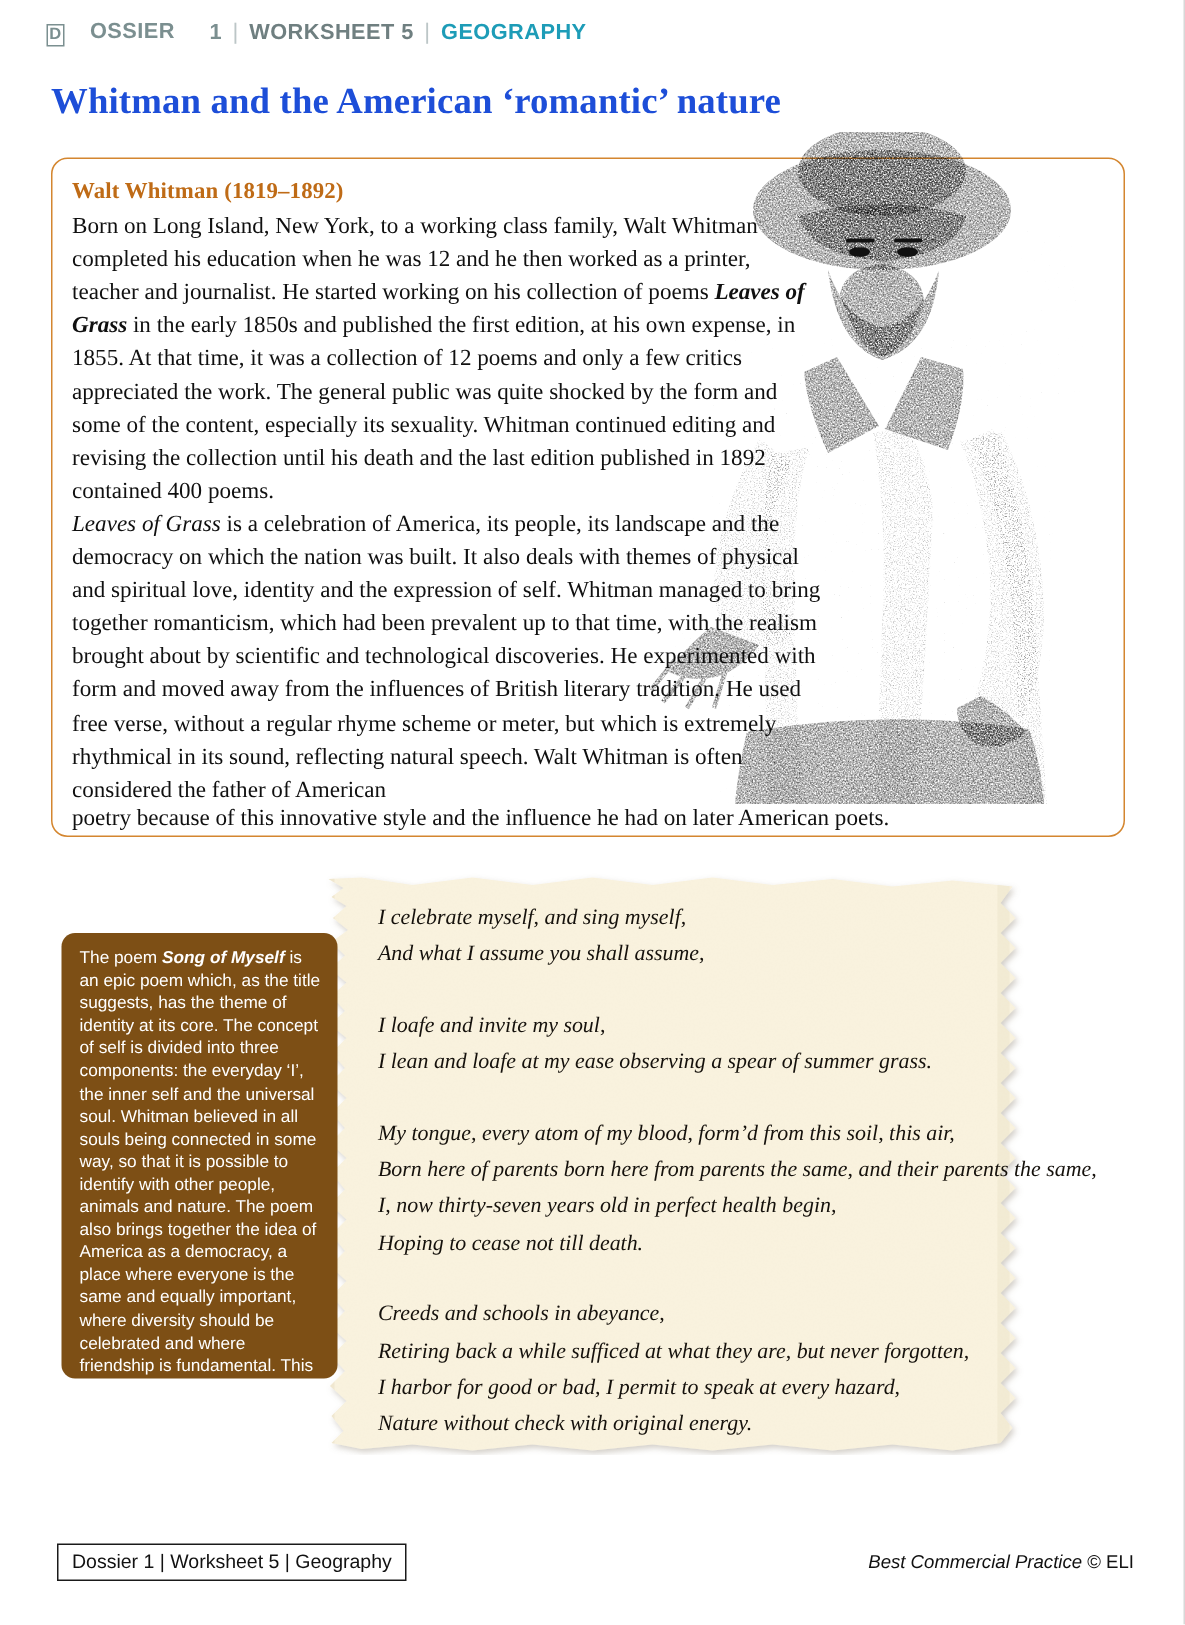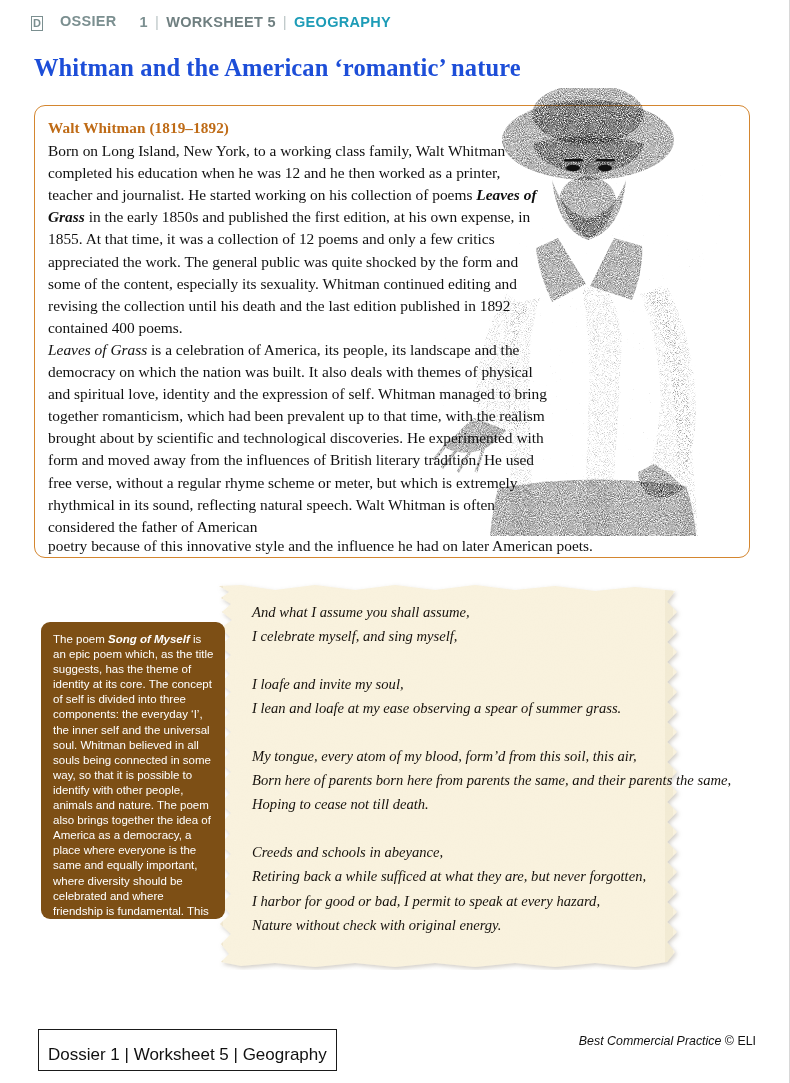--- a/index.html
+++ b/index.html
@@ -175,23 +175,23 @@
     color: #ffffff;
   }
   .note-text b { font-style: italic; font-weight: bold; }
 
   
   .footer-box {
     position: absolute;
     left: 38px;
     top: 1029px;
     border: 1.2px solid #1a1a1a;
-    padding: 16px 9px 5px 9px;
+    padding: 4px 9px 5px 9px;
     font-family: "Liberation Sans", sans-serif;
-    font-size: 17px;
+    font-size: 13px;
     color: #111;
     line-height: 1.1;
   }
   .footer-credit {
     position: absolute;
     right: 33px;
     top: 1034px;
     font-family: "Liberation Sans", sans-serif;
     font-size: 12.4px;
     color: #111;
@@ -378,30 +378,31 @@
       </g>
       <g clip-path="url(#paperClip)">
         <rect x="0" y="0" width="500" height="388" filter="url(#paperGrain)"></rect>
         <rect x="12" y="0" width="6" height="388" fill="#e9dfc4" opacity="0.55"></rect>
         <rect x="460" y="0" width="8" height="388" fill="#ece3ca" opacity="0.5"></rect>
       </g>
     </svg>
 
     <div class="poem">
       <p class="stanza">
+        <span class="line">I celebrate myself, and sing myself,</span>
         <span class="line">And what I assume you shall assume,</span>
-        <span class="line">I celebrate myself, and sing myself,</span>
       </p>
       <p class="stanza">
         <span class="line">I loafe and invite my soul,</span>
         <span class="line">I lean and loafe at my ease observing a spear of summer grass.</span>
       </p>
       <p class="stanza">
         <span class="line">My tongue, every atom of my blood, form’d from this soil, this air,</span>
         <span class="line">Born here of parents born here from parents the same, and their parents the same,</span>
+        <span class="line">I, now thirty-seven years old in perfect health begin,</span>
         <span class="line">Hoping to cease not till death.</span>
       </p>
       <p class="stanza">
         <span class="line">Creeds and schools in abeyance,</span>
         <span class="line">Retiring back a while sufficed at what they are, but never forgotten,</span>
         <span class="line">I harbor for good or bad, I permit to speak at every hazard,</span>
         <span class="line">Nature without check with original energy.</span>
       </p>
     </div>
   </div>

